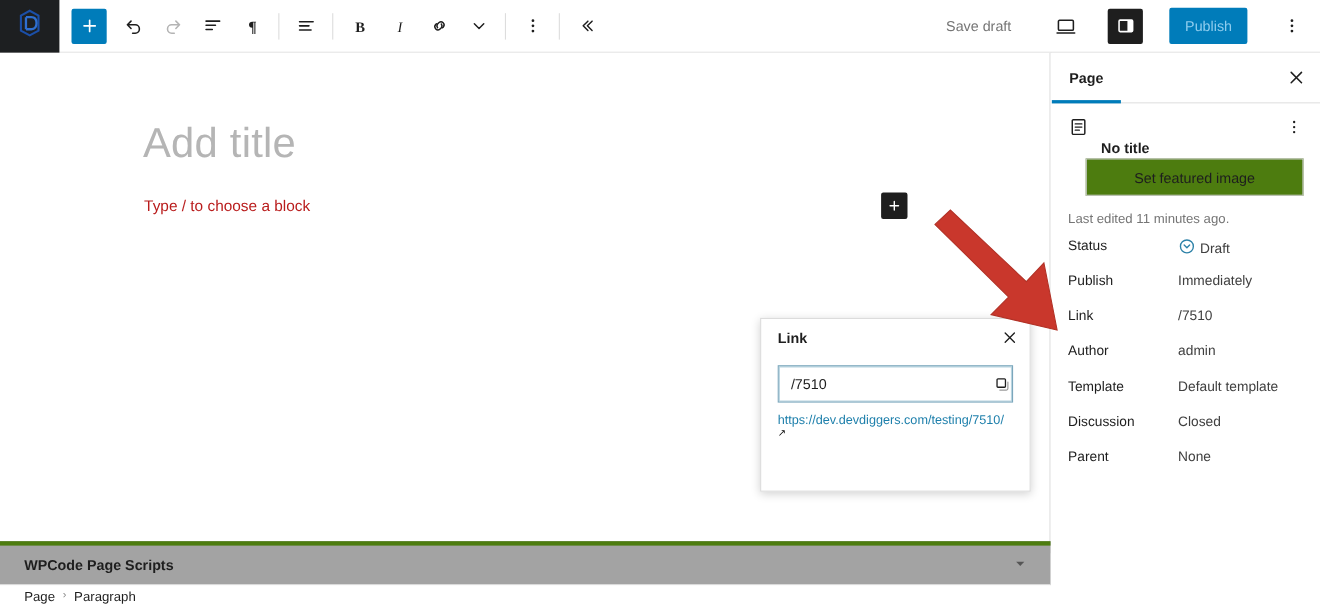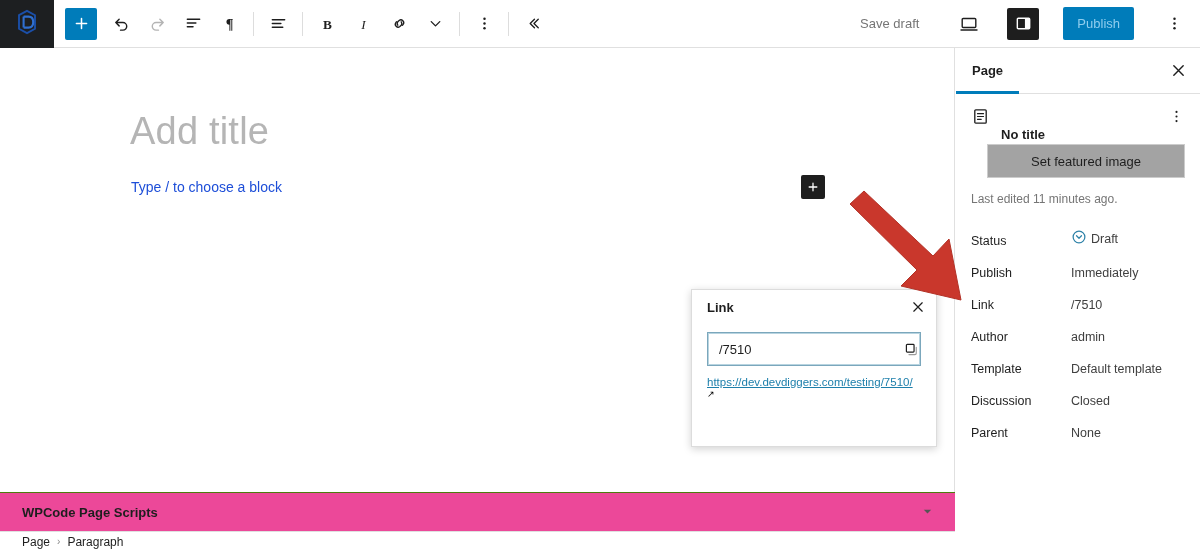--- a/index.html
+++ b/index.html
@@ -50,33 +50,33 @@
   .canvas {
     position: absolute; left: 0; top: 48px; width: 955px; height: 455px;
     background: #fff; border-right: 1px solid #e0e0e0; overflow: hidden;
   }
   .add-title {
     position: absolute; left: 130px; top: 62px;
     font-size: 38px; color: #b5b5b5; font-weight: 400; letter-spacing: .2px;
   }
   .para-placeholder {
     position: absolute; left: 131px; top: 131px;
-    font-size: 14px; color: #1d4ed8;
+    font-size: 14px; color: #b91c1c;
   }
   .canvas-inserter {
     position: absolute; left: 801px; top: 127px;
     width: 24px; height: 24px; background: #1e1e1e; border-radius: 2px;
     display: flex; align-items: center; justify-content: center; color: #fff; cursor: pointer;
   }
 
   
   .wpcode-bar {
     position: absolute; left: 0; top: 492px; width: 955px; height: 40px;
-    border-top: 1px solid #4d7c0f; border-bottom: 1px solid #e0e0e0;
-    display: flex; align-items: center; background: #ec4899; text-align: right;
+    border-top: 4px solid #4d7c0f; border-bottom: 1px solid #e0e0e0;
+    display: flex; align-items: center; background: #a3a3a3; text-align: right;
   }
   .wpcode-title { font-size: 13px; color: #1e1e1e; font-weight: 700; padding-left: 22px; }
   .wpcode-toggle { margin-left: auto; padding-right: 22px; color: #555; font-size: 10px; cursor: pointer;}
 
   
   .breadcrumb {
     position: absolute; left: 0; top: 532px; width: 955px; height: 19px;
     display: flex; align-items: center; gap: 7px; padding-left: 22px;
     font-size: 12px; color: #1e1e1e; background: #fff;
   }
@@ -102,29 +102,29 @@
   .side-close {
     margin-left: auto; width: 44px; display: flex; align-items: center; justify-content: center;
     color: #1e1e1e; cursor: pointer;
   }
   .doc-row {
     height: 48px; display: flex; align-items: center; padding: 0 12px 0 15px; gap: 11px;
   }
   .doc-title { font-size: 13px; color: #1e1e1e; font-weight: 600; margin-top: 32px; }
   .doc-more { margin-left: auto; color: #1e1e1e; cursor: pointer; width: 24px; text-align: center;}
   .featured-btn {
-    margin: 2px 15px 0 31px; height: 34px; border: 1px solid #ccc; background: #a3a3a3;
+    margin: 2px 15px 0 31px; height: 34px; border: 1px solid #ccc; background: #4d7c0f;
     display: flex; align-items: center; justify-content: center;
     font-size: 13px; color: #1e1e1e; cursor: pointer;
   }
   .last-edited {
     padding: 14px 15px 10px 15px; font-size: 12px; color: #757575;
   }
   .meta-list { padding: 0 15px; }
-  .meta-row { display: flex; align-items: flex-end; height: 32px; }
+  .meta-row { display: flex; align-items: flex-start; height: 32px; }
   .meta-label { width: 100px; font-size: 12.5px; color: #1e1e1e; flex: 0 0 100px;}
   .meta-value { font-size: 12.5px; color: #404040; display: flex; align-items: center; gap: 4px; cursor: pointer; }
 
   
   .popover {
     position: absolute; left: 691px; top: 289px; width: 246px; height: 158px;
     background: #fff; border: 1px solid #dcdcdc;
     box-shadow: 0 2px 8px rgba(0,0,0,.18); z-index: 40;
   }
   .pop-head { display: flex; align-items: center; height: 34px; padding: 0 4px 0 15px; }
@@ -136,21 +136,21 @@
   .pop-input-wrap {
     margin: 8px 15px 0 15px; height: 34px; border: 1px solid #7ba7bc;
     box-shadow: 0 0 0 1px #b8d4e0 inset; display: flex; align-items: center; background: #fff;
   }
   .pop-input {
     border: none; outline: none; flex: 1; font-size: 13px; color: #1e1e1e;
     padding: 0 8px 0 11px; background: transparent; font-family: inherit;
   }
   .pop-copy { width: 30px; display: flex; align-items: center; justify-content: center; cursor: pointer; }
   .pop-url { padding: 10px 15px 0 15px; font-size: 11.5px; }
-  .pop-url a { color: #1d7fab; text-decoration: underline; cursor: pointer; }
+  .pop-url a { color: #1d7fab; cursor: pointer; }
 
   
   .arrow { position: absolute; left: 845px; top: 190px; z-index: 60; pointer-events: none; }
 </style>
 </head>
 <body>
 
 <div class="app">
 
   <div class="topbar">

